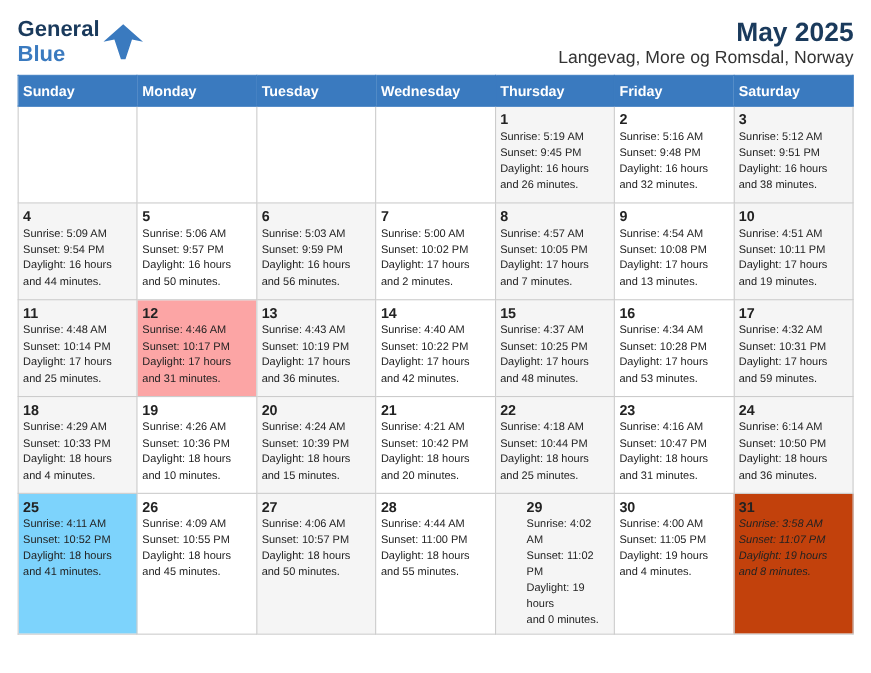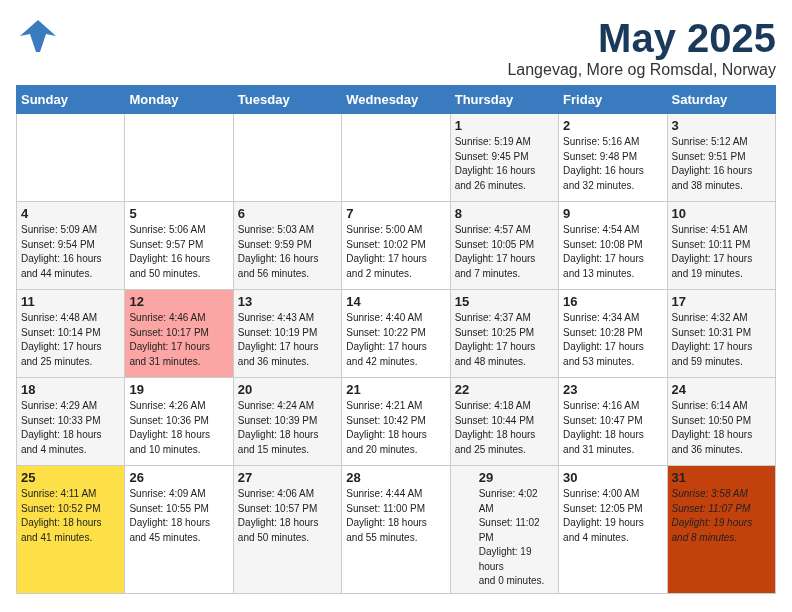--- a/index.html
+++ b/index.html
@@ -22,21 +22,21 @@
       align-items: flex-start;
     }
     .logo-line {
       display: flex;
       align-items: center;
     }
     .title-block {
       text-align: right;
     }
     .month-title {
-      font-size: 40px;
+      font-size: 24px;
       font-weight: bold;
       color: #1a3a5c;
     }
     .location-title {
       font-size: 16px;
       color: #333;
     }
     table {
       width: 100%;
       border-collapse: collapse;
@@ -81,20 +81,24 @@
       background: #fff !important;
     }
     tr:nth-child(odd) td { }
   </style>
 </head>
 <body>
 
 <div class="header">
   <div class="logo">
     <div class="logo-line">
+      <div style="display:flex;flex-direction:column;line-height:1.1;">
+        <span style="font-size:20px;font-weight:bold;color:#1a3a5c;">General</span>
+        <span style="font-size:20px;font-weight:bold;color:#3a7abf;">Blue</span>
+      </div>
       <div style="margin-left:4px;">
         <svg width="36" height="36" viewBox="0 0 36 36">
           <polygon points="18,4 36,20 26,18 20,36 16,36 10,18 0,20" fill="#3a7abf"></polygon>
         </svg>
       </div>
     </div>
   </div>
   <div class="title-block">
     <div class="month-title">May 2025</div>
     <div class="location-title">Langevag, More og Romsdal, Norway</div>
@@ -288,21 +292,21 @@
         </td>
         <td style="background: rgb(245, 245, 245);">
           <span class="day-number">24</span>
           <div class="day-info" style="white-space: pre-line;">Sunrise: 6:14 AM
 Sunset: 10:50 PM
 Daylight: 18 hours
 and 36 minutes.</div>
         </td>
       </tr>
       <tr>
-        <td style="background: #fde047;">
+        <td style="background: #7dd3fc;">
           <span class="day-number">25</span>
           <div class="day-info" style="white-space: pre-line;">Sunrise: 4:11 AM
 Sunset: 10:52 PM
 Daylight: 18 hours
 and 41 minutes.</div>
         </td>
         <td style="background: rgb(255, 255, 255);">
           <span class="day-number">26</span>
           <div class="day-info" style="white-space: pre-line;">Sunrise: 4:09 AM
 Sunset: 10:55 PM
@@ -326,21 +330,21 @@
         <td style="background: rgb(245, 245, 245); padding-left: 28px;">
           <span class="day-number">29</span>
           <div class="day-info" style="white-space: pre-line;">Sunrise: 4:02 AM
 Sunset: 11:02 PM
 Daylight: 19 hours
 and 0 minutes.</div>
         </td>
         <td style="background: rgb(255, 255, 255);">
           <span class="day-number">30</span>
           <div class="day-info" style="white-space: pre-line;">Sunrise: 4:00 AM
-Sunset: 12:05 PM
+Sunset: 11:05 PM
 Daylight: 19 hours
 and 4 minutes.</div>
         </td>
         <td style="background: #c2410c;">
           <span class="day-number">31</span>
           <div class="day-info" style="white-space: pre-line; font-style: italic;">Sunrise: 3:58 AM
 Sunset: 11:07 PM
 Daylight: 19 hours
 and 8 minutes.</div>
         </td>

